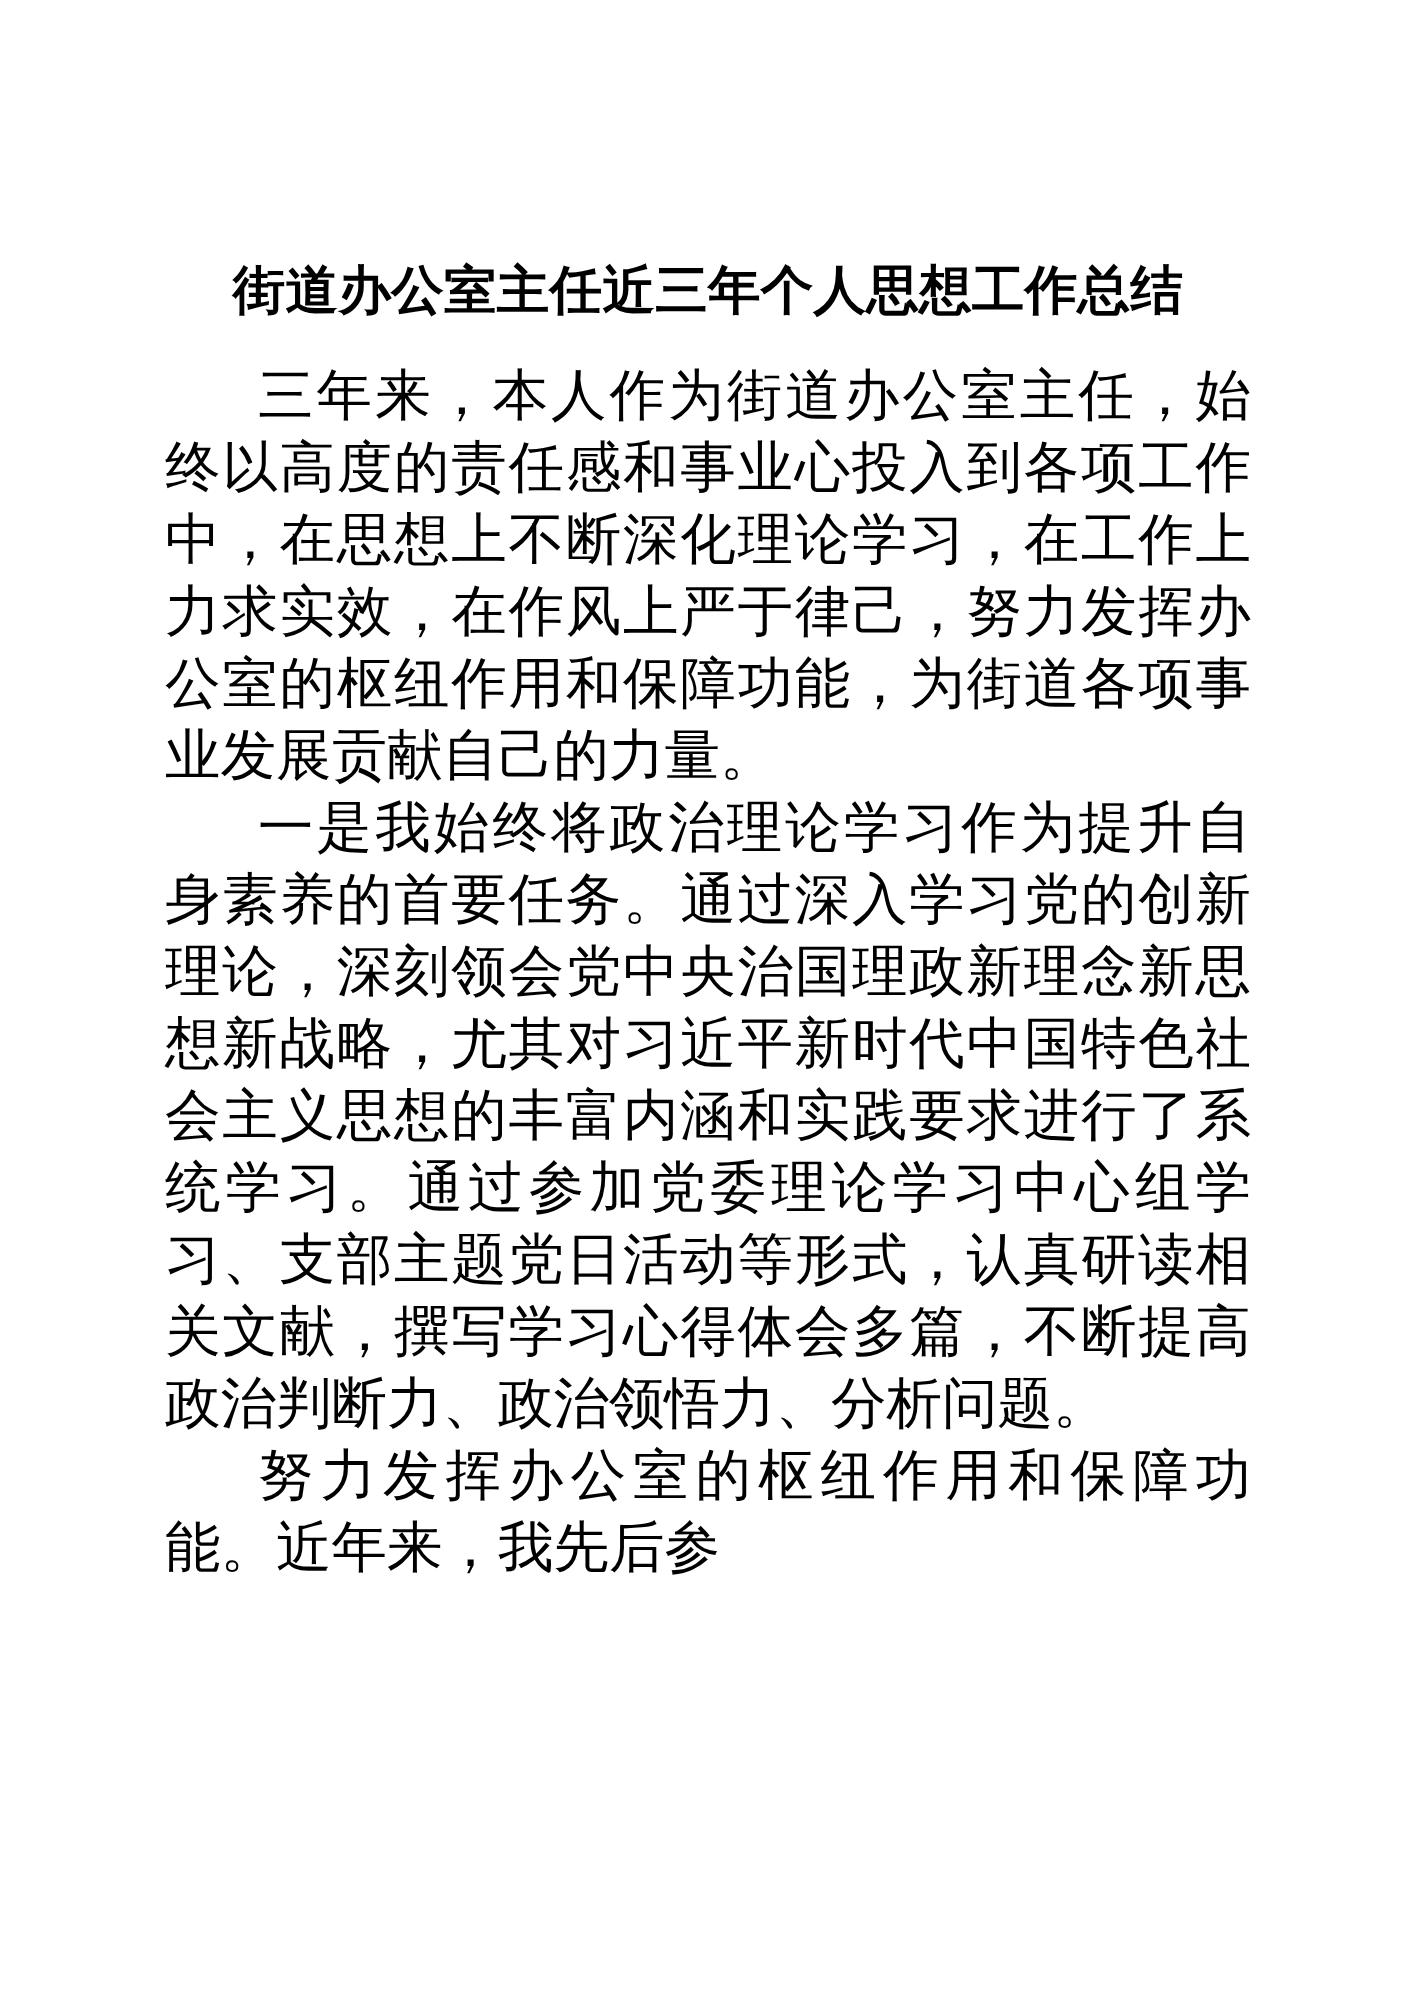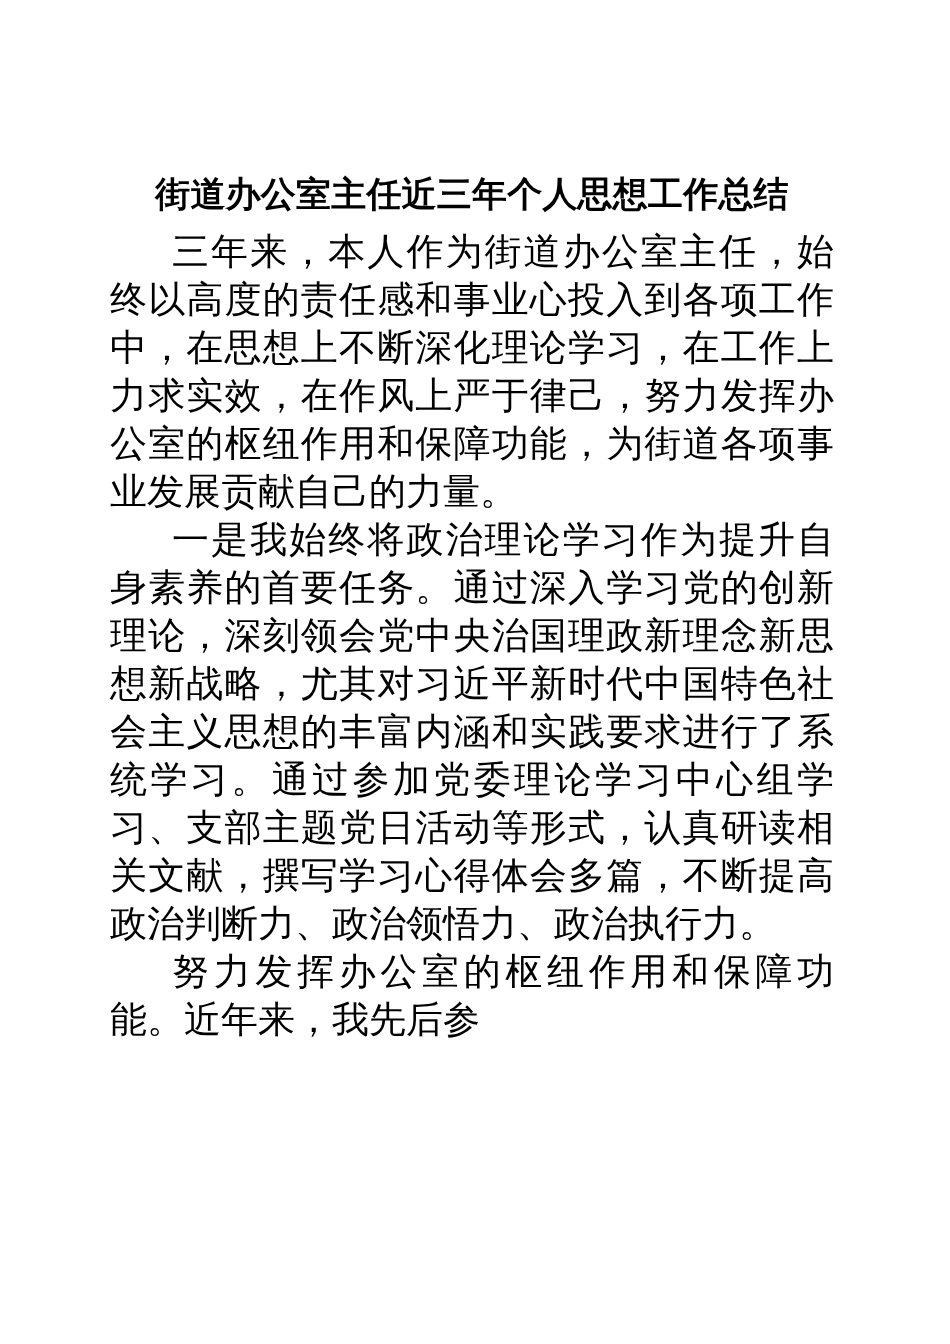--- a/index.html
+++ b/index.html
@@ -30,21 +30,21 @@
     top: 170px;
     width: 724px;
   }
 
   .doc-title {
     font-size: 35px;
     font-weight: bold;
     line-height: 48px;
     text-align: center;
     letter-spacing: 0.2px;
-    margin: 0 0 10px 0;
+    margin: 0 0 22px 0;
     white-space: nowrap;
   }
 
   p.para {
     font-size: 37px;
     font-weight: normal;
     line-height: 48px;
     margin: 0;
     text-align: justify;
     text-justify: inter-character;
@@ -67,19 +67,19 @@
 <body>
 
 <div class="page">
   <div class="doc-body">
 
     <h1 class="doc-title">街道办公室主任近三年个人思想工作总结</h1>
 
     <p class="para no-stretch">三年来，本人作为街道办公室主任，始终以高度的责任感和事业心投入到各项工作中，在思想上不断深化理论学习，在工作上力求实效，在作风上严于律己，努力发挥办公室的枢纽作用和保障功能，为街道各项事业发展贡献自己的力量。</p>
 
 
-    <p class="para no-stretch">一是我始终将政治理论学习作为提升自身素养的首要任务。通过深入学习党的创新理论，深刻领会党中央治国理政新理念新思想新战略，尤其对习近平新时代中国特色社会主义思想的丰富内涵和实践要求进行了系统学习。通过参加党委理论学习中心组学习、支部主题党日活动等形式，认真研读相关文献，撰写学习心得体会多篇，不断提高政治判断力、政治领悟力、政治执行力。</p>
+    <p class="para no-stretch">一是我始终将政治理论学习作为提升自身素养的首要任务。通过深入学习党的创新理论，深刻领会党中央治国理政新理念新思想新战略，尤其对习近平新时代中国特色社会主义思想的丰富内涵和实践要求进行了系统学习。通过参加党委理论学习中心组学习、支部主题党日活动等形式，认真研读相关文献，撰写学习心得体会多篇，不断提高政治判断力、政治领悟力、分析问题。</p>
 
 
     <p class="para no-stretch">努力发挥办公室的枢纽作用和保障功能。近年来，我先后参</p>
 
   </div>
 </div>
 
 </body></html>

